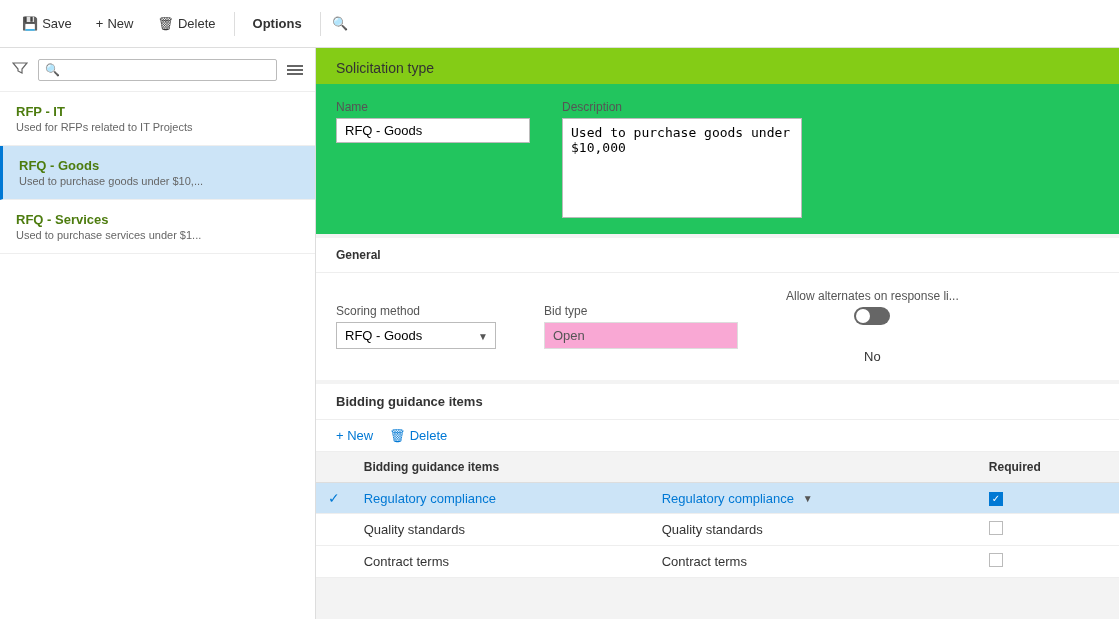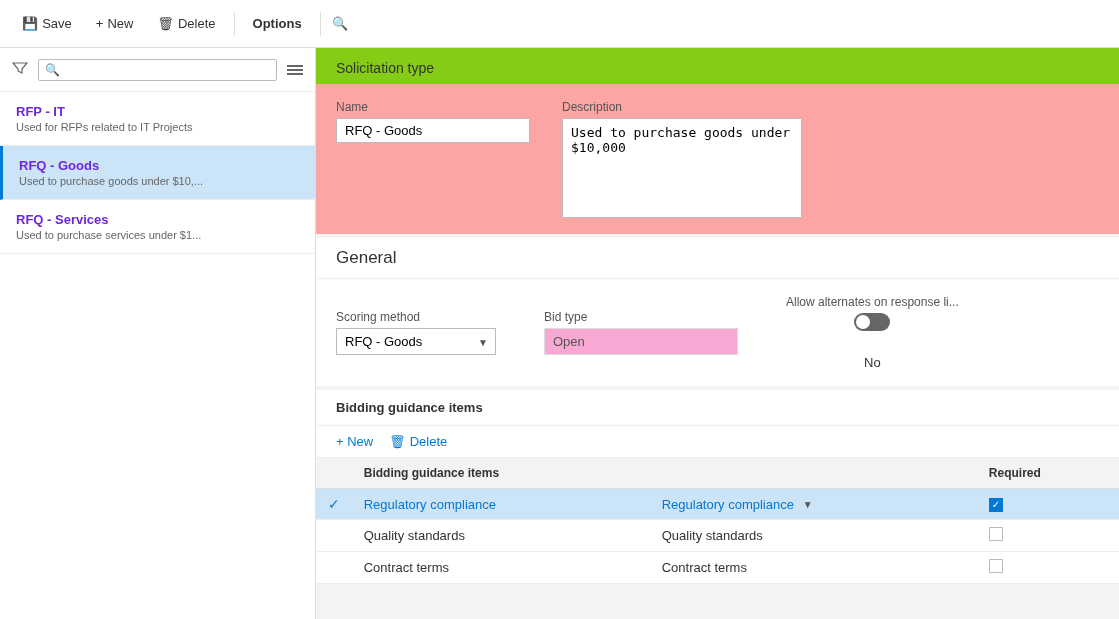--- a/index.html
+++ b/index.html
@@ -33,47 +33,47 @@
     }
     .filter-icon-btn { background: none; border: none; cursor: pointer; color: #666; padding: 4px; }
     .filter-input-wrap { flex: 1; display: flex; align-items: center; border: 1px solid #bbb; border-radius: 2px; padding: 3px 6px; background: #fff; }
     .filter-input-wrap input { border: none; outline: none; font-size: 12px; width: 100%; }
     .hamburger-btn { background: none; border: none; cursor: pointer; color: #666; padding: 4px; display: flex; flex-direction: column; gap: 2px; }
     .hamburger-btn span { display: block; width: 16px; height: 2px; background: #666; }
 
     .list-items { flex: 1; overflow-y: auto; }
     .list-item { padding: 12px 16px; cursor: pointer; border-bottom: 1px solid #eee; }
     .list-item.selected { background: #cce4f7; border-left: 3px solid #0078d4; }
-    .list-item-title { font-weight: 600; font-size: 13px; color: #6d28d9; }
+    .list-item-title { font-weight: 600; font-size: 13px; color: #4d7c0f; }
     .list-item-subtitle { font-size: 11px; color: #666; margin-top: 2px; }
 
     
     .content-panel { flex: 1; background: #f3f3f3; overflow-y: auto; padding: 0; }
 
     .section-header {
       background: #84cc16; padding: 12px 20px 8px;
       font-size: 14px; font-weight: 400; color: #333;
     }
 
-    .form-section { background: #fca5a5; margin-bottom: 4px; padding: 16px 20px; }
+    .form-section { background: #22c55e; margin-bottom: 4px; padding: 16px 20px; }
 
     .form-row { display: flex; gap: 32px; align-items: flex-start; }
     .form-field { display: flex; flex-direction: column; gap: 4px; }
     .form-label { font-size: 12px; color: #555; }
     .form-input {
       border: 1px solid #bbb; padding: 4px 8px; font-size: 13px;
       background: #fff; outline: none; min-width: 120px;
     }
     .form-textarea {
       border: 1px solid #bbb; padding: 6px 8px; font-size: 13px;
       background: #fff; outline: none; width: 240px; height: 100px; resize: none;
     }
 
     .general-section { background: #fff; margin-bottom: 4px; }
-    .general-header { padding: 10px 20px; font-size: 17px; font-weight: 400; border-bottom: 1px solid #eee; }
+    .general-header { padding: 10px 20px; font-size: 12px; font-weight: 700; border-bottom: 1px solid #eee; }
     .general-body { padding: 16px 20px; display: flex; gap: 48px; align-items: center; }
 
     .select-wrap { position: relative; }
     .select-wrap select {
       appearance: none; -webkit-appearance: none;
       border: 1px solid #bbb; padding: 5px 28px 5px 8px;
       font-size: 13px; background: #fff; outline: none; min-width: 160px; cursor: pointer;
     }
     .select-arrow {
       position: absolute; right: 8px; top: 50%; transform: translateY(-50%);

